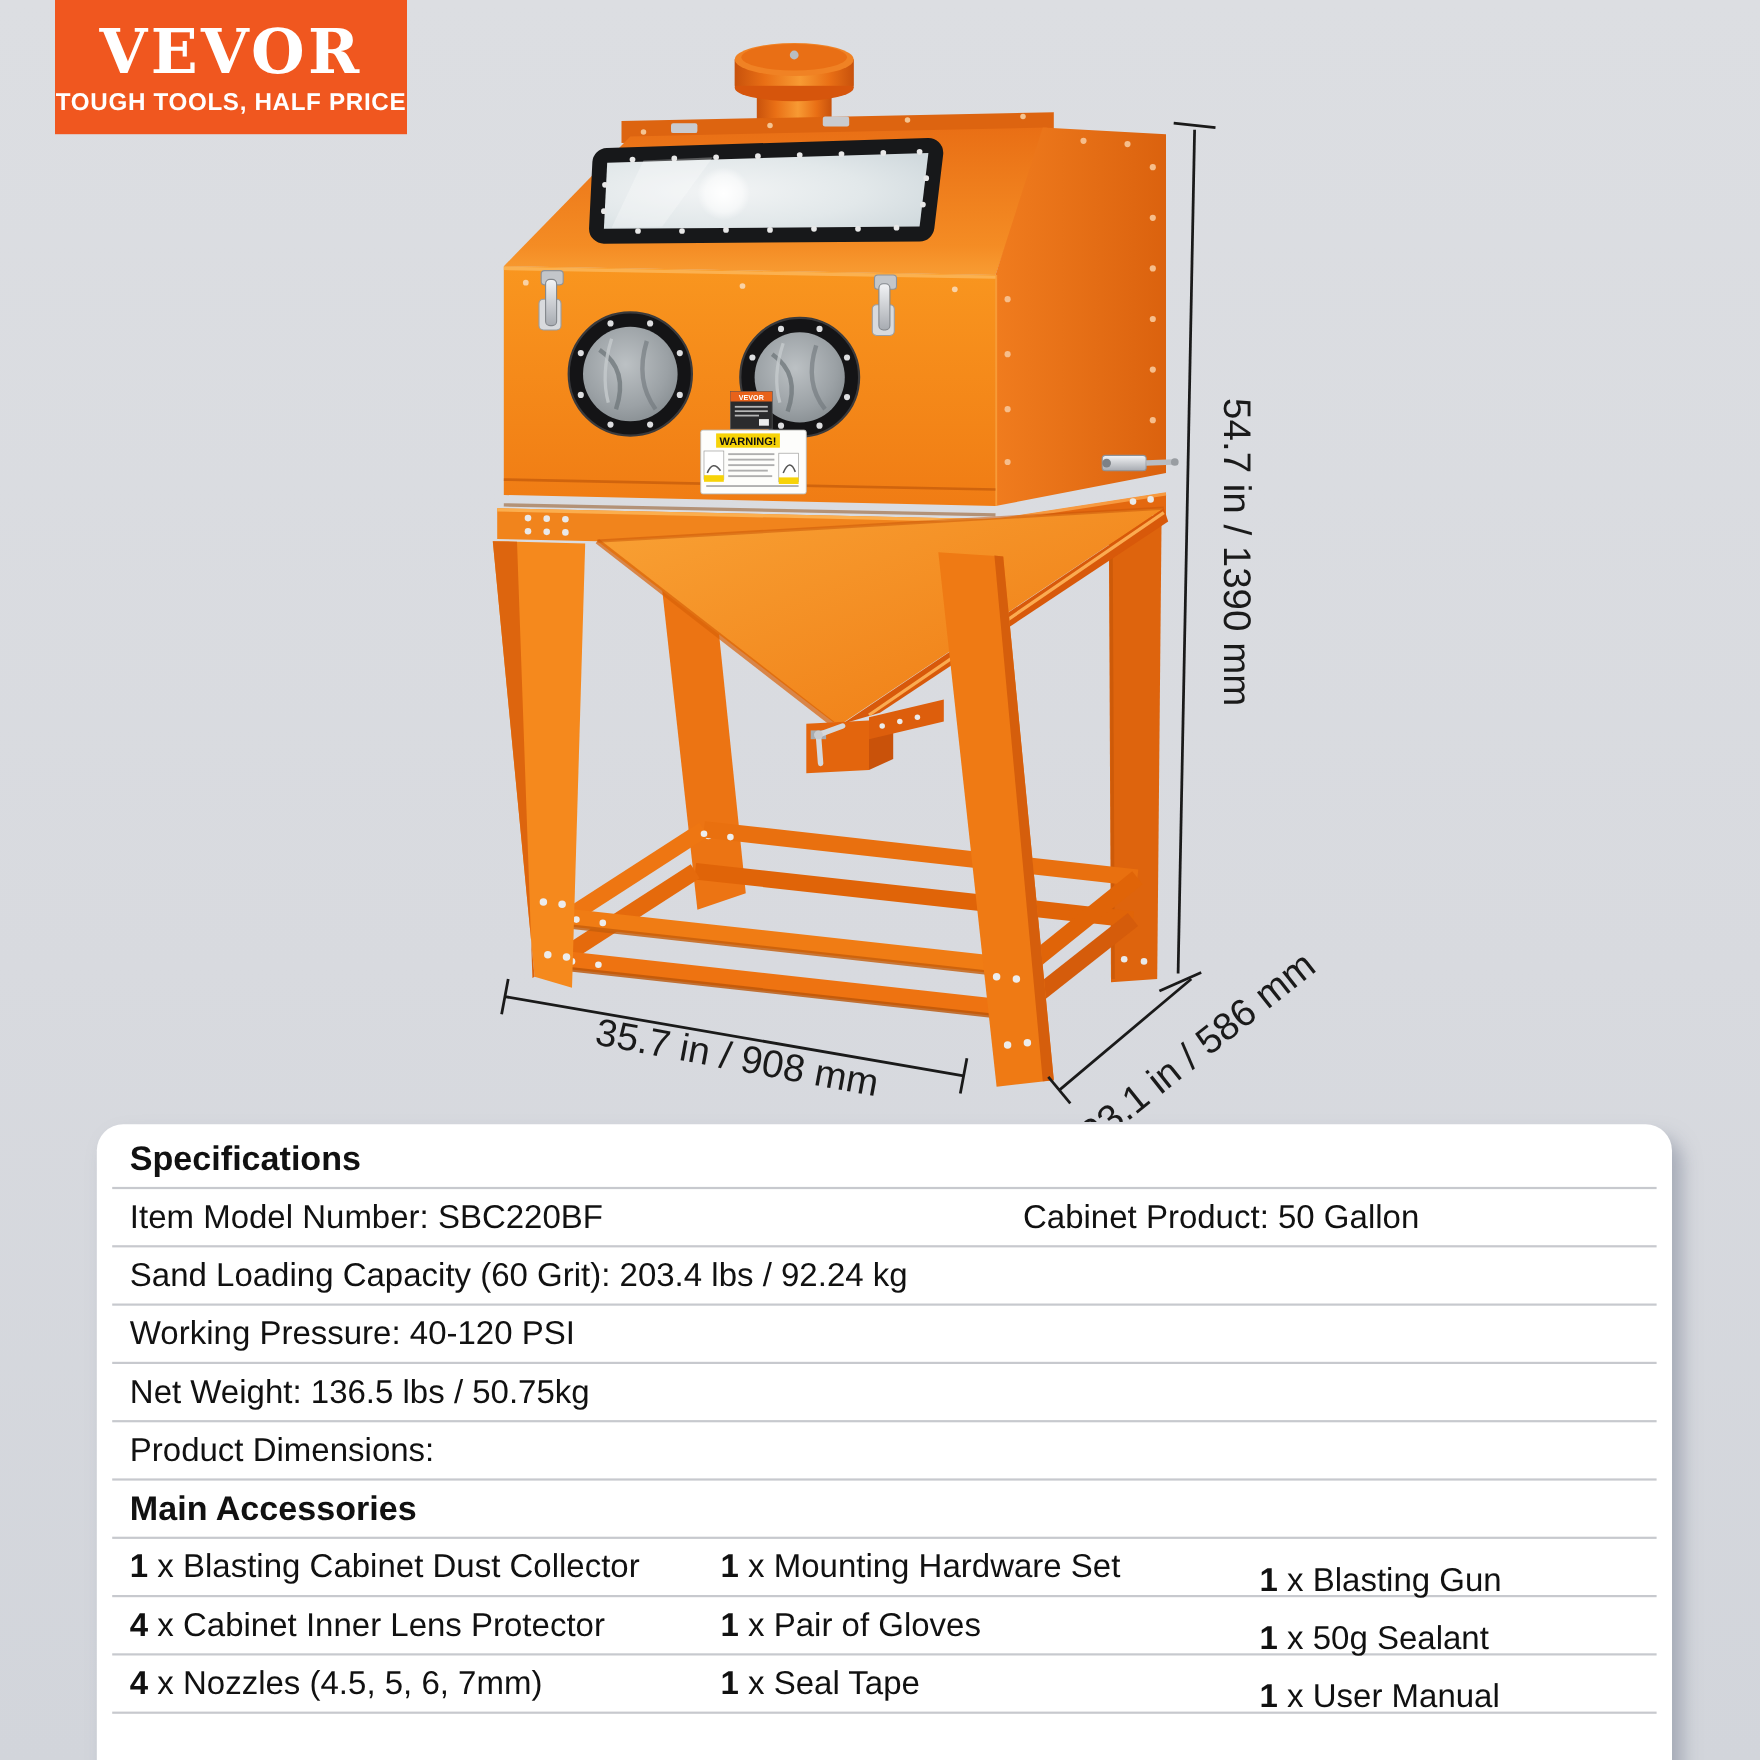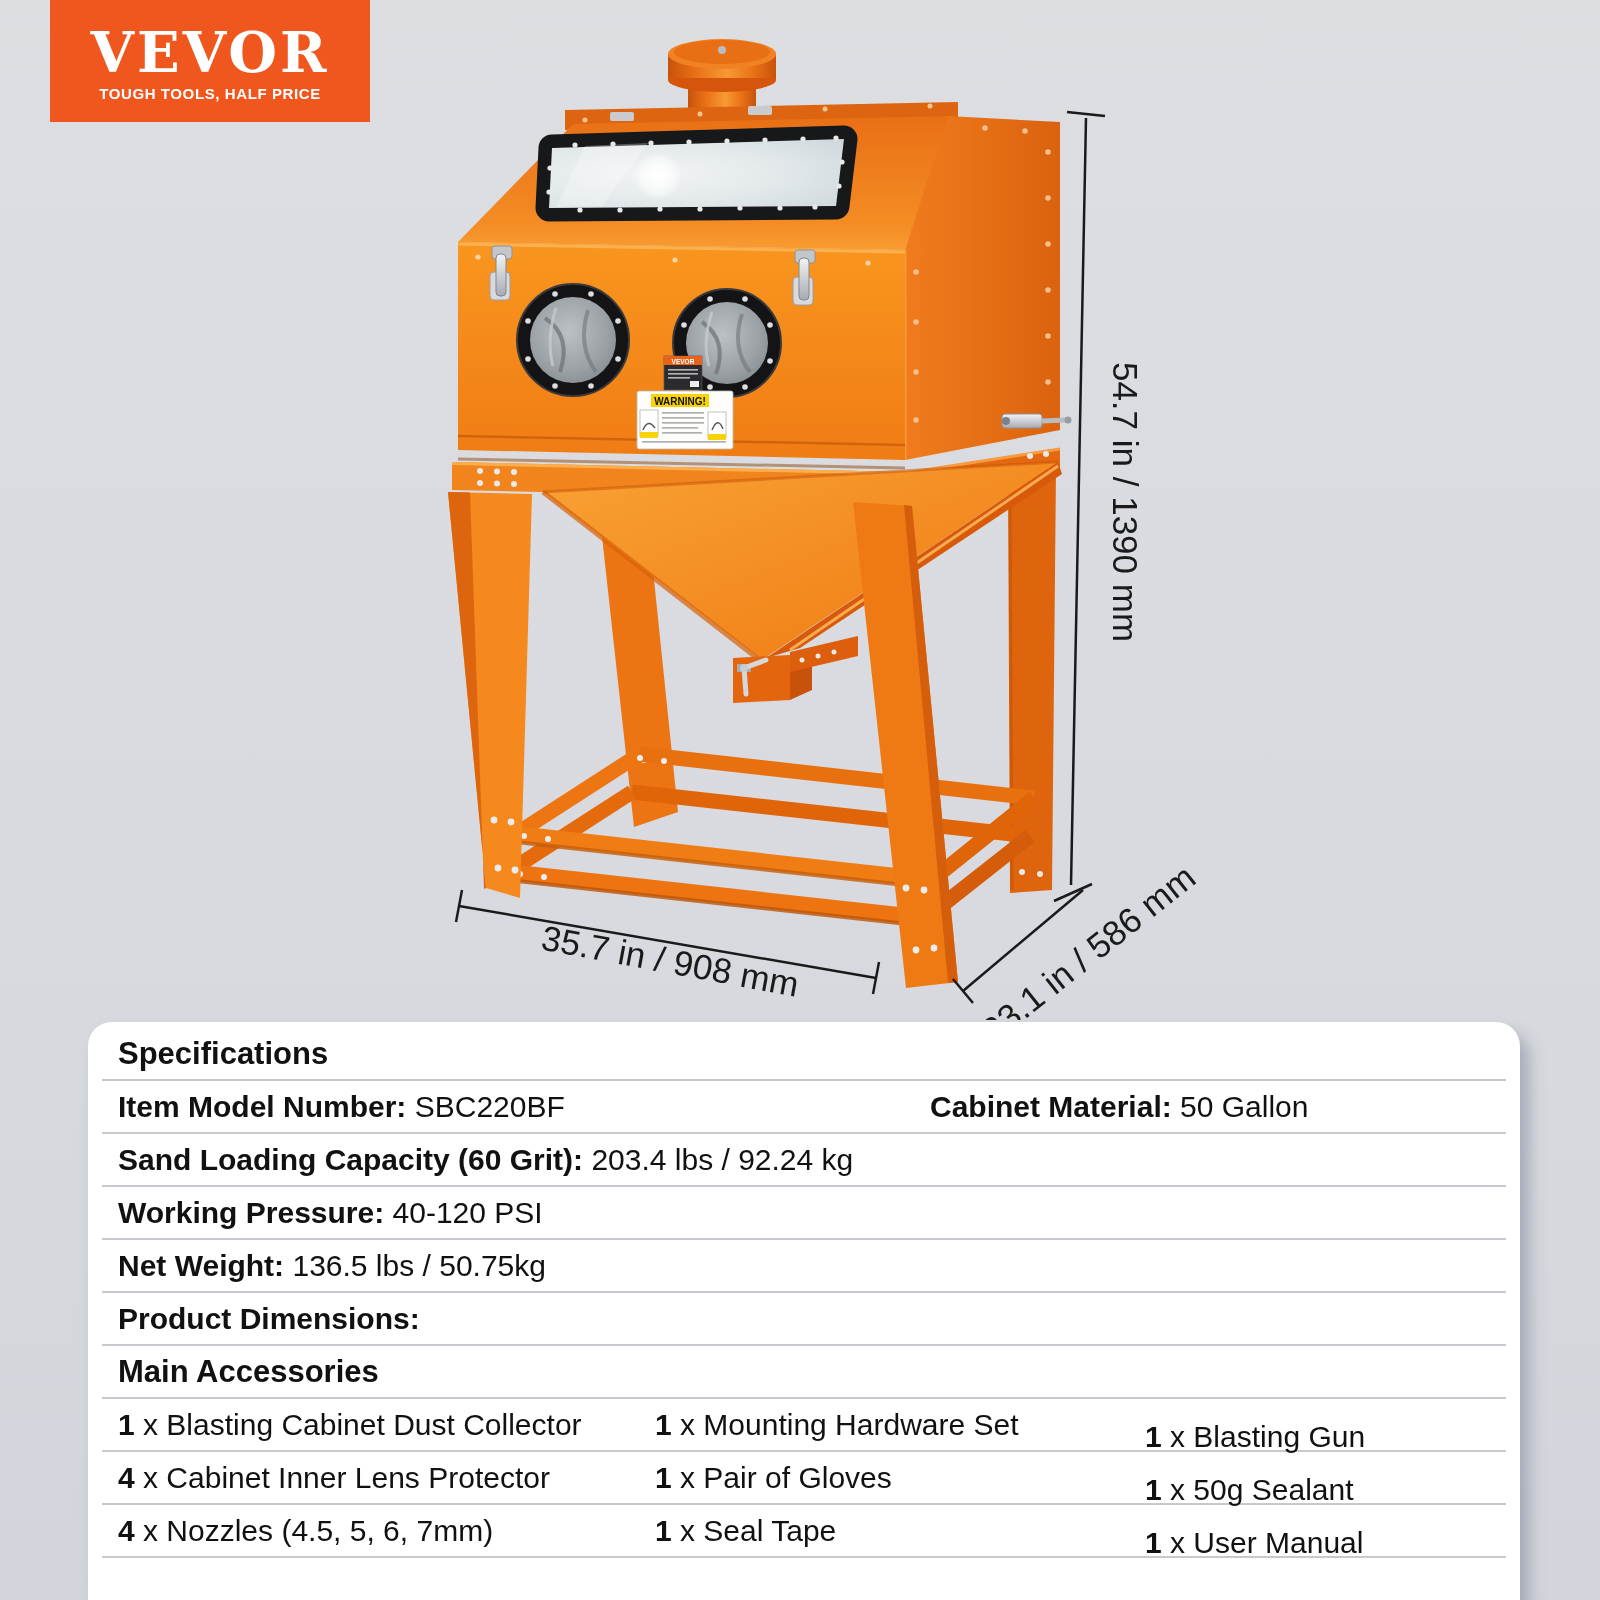--- a/index.html
+++ b/index.html
@@ -11,36 +11,36 @@
   .logo{
     position:absolute;left:50px;top:0;width:320px;height:122px;
     display:flex;flex-direction:column;align-items:center;justify-content:center;
     text-align:center;
   }
   .logo-name{
     font-family:"DejaVu Serif",serif;font-weight:800;font-size:56px;line-height:58px;
     color:#fff;letter-spacing:3px;margin-top:2px;
   }
   .logo-tag{
-    font-size:15px;font-weight:bold;color:#fff;letter-spacing:.6px;margin-top:4px;
+    font-size:22px;font-weight:bold;color:#fff;letter-spacing:.6px;margin-top:4px;
   }
   .stage{position:absolute;left:0;top:0;width:1600px;height:1020px;}
   .panel{
     position:absolute;left:88px;top:1022px;width:1432px;height:683px;
     background:#fff;border-radius:24px;
     box-shadow:9px 11px 16px rgba(125,133,152,.55);
     padding:6px 14px 0 14px;box-sizing:border-box;
   }
   .row{
     position:relative;height:51px;display:flex;align-items:center;
     border-bottom:2px solid #C7C9CE;
     font-size:30px;padding-left:16px;white-space:pre;
   }
   .row.hdr{font-size:31px;font-weight:bold;}
-  .lbl{font-weight:bold;}
+  .lbl{font-weight:normal;}
   .val{font-weight:normal;}
   .col2{position:absolute;left:828px;}
   .acc-c1{position:absolute;left:16px;text-align:right;}
   .acc-c2{position:absolute;left:553px;}
   .acc-c3{position:absolute;left:1043px;margin-top:24px;}
   .qty{font-weight:bold;}
   svg text{font-family:"Liberation Sans",sans-serif;}
 </style>
 </head>
 <body>
@@ -365,21 +365,21 @@
   <div class="logo-name">VEVOR</div>
   <div class="logo-tag">TOUGH TOOLS, HALF PRICE</div>
 </div>
 
 <div class="panel">
   <div class="row hdr">
     <span>Specifications</span>
   </div>
   <div class="row">
     <span class="lbl">Item Model Number:</span><span class="val"> SBC220BF</span>
-    <span class="col2"><span class="lbl">Cabinet Material:</span><span class="val"> 50 Gallon</span></span>
+    <span class="col2"><span class="lbl">Cabinet Product:</span><span class="val"> 50 Gallon</span></span>
   </div>
   <div class="row">
     <span class="lbl">Sand Loading Capacity (60 Grit):</span><span class="val"> 203.4 lbs / 92.24 kg</span>
   </div>
   <div class="row">
     <span class="lbl">Working Pressure:</span><span class="val"> 40-120 PSI</span>
   </div>
   <div class="row">
     <span class="lbl">Net Weight:</span><span class="val"> 136.5 lbs / 50.75kg</span>
   </div>

